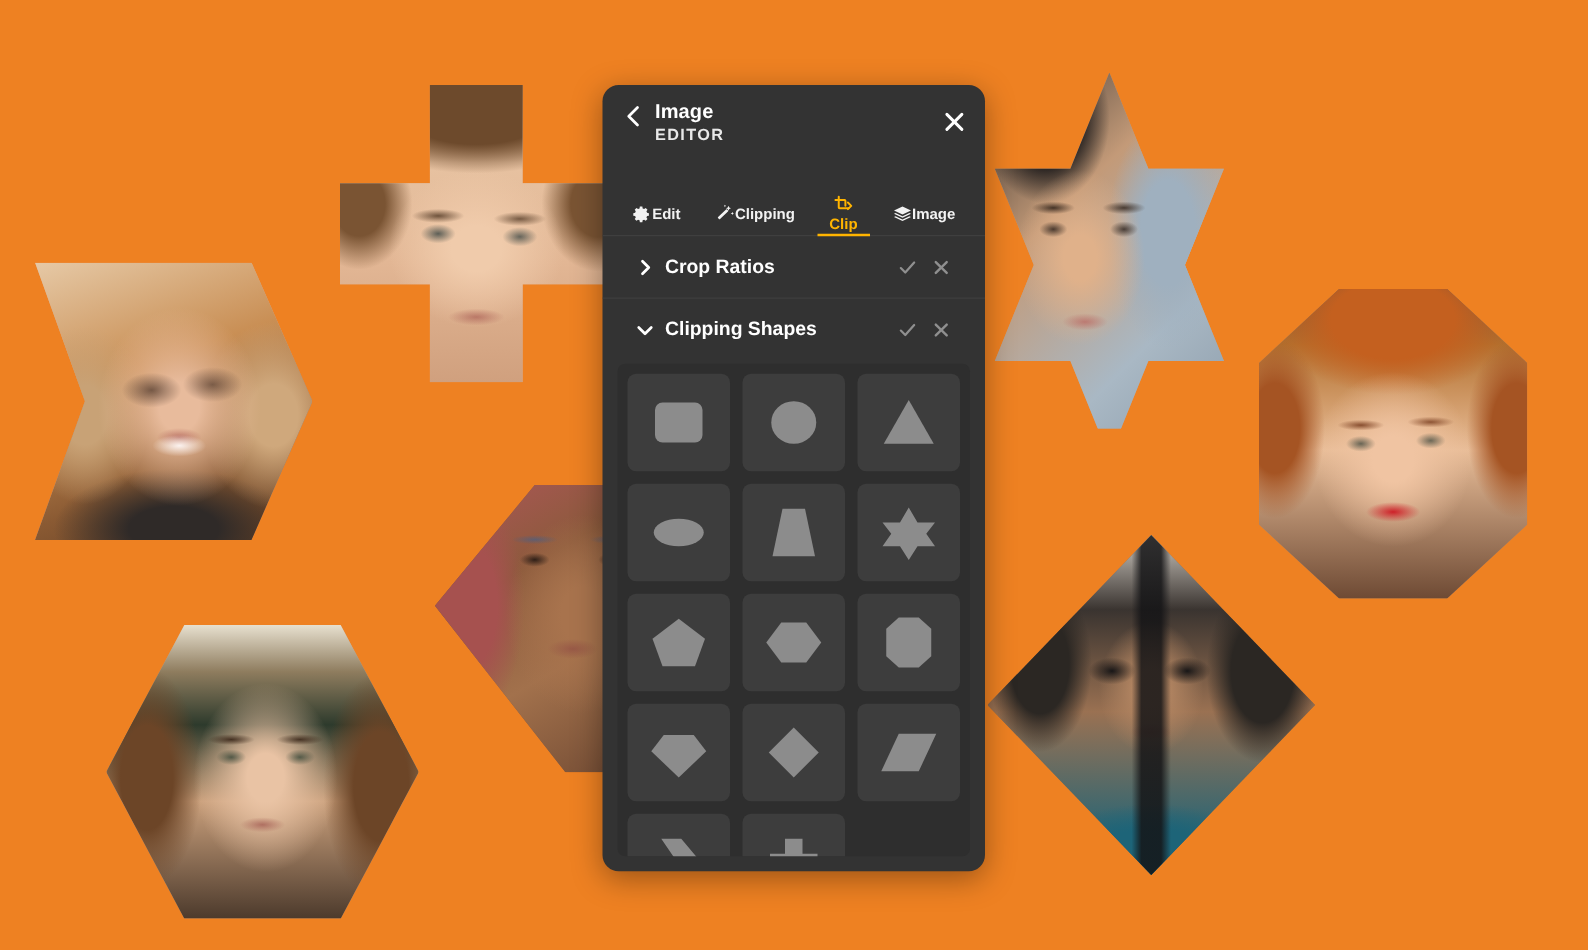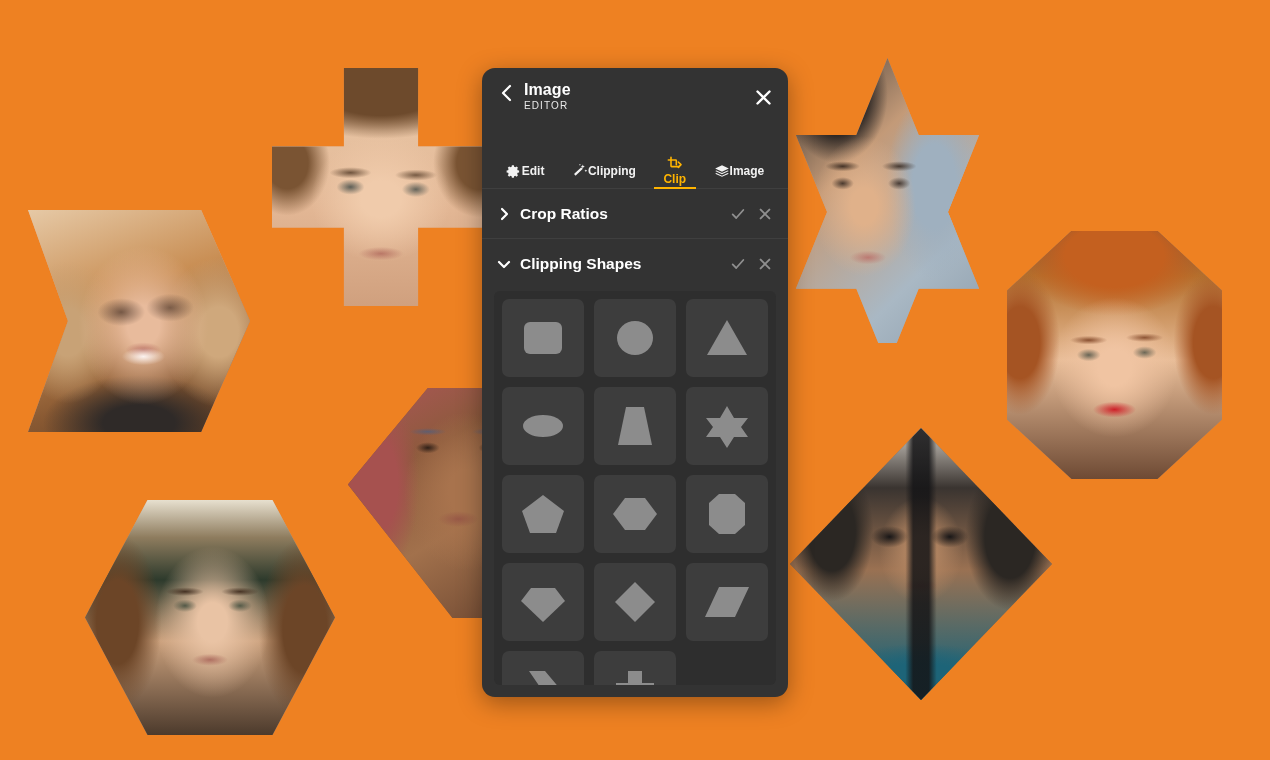--- a/index.html
+++ b/index.html
@@ -96,22 +96,22 @@
     margin-left: 8px;
     line-height: 1.05;
   }
   .panel-title {
     font-size: 16px;
     font-weight: bold;
     letter-spacing: .1px;
     color: #ffffff;
   }
   .panel-subtitle {
-    font-size: 10px;
-    font-weight: normal;
+    font-size: 13px;
+    font-weight: bold;
     letter-spacing: 1.1px;
     color: #e8e8e8;
     margin-top: 2px;
   }
   .close-x {
     position: absolute;
     right: 14px;
     top: 18px;
     width: 22px;
     height: 22px;
@@ -159,21 +159,21 @@
     height: 2px;
     background: #ffb400;
   }
 
   
   .section-row {
     flex: 0 0 auto;
     height: 50px;
     display: flex;
     align-items: center;
-    padding: 0 14px;
+    padding: 0 26px;
     box-sizing: border-box;
   }
   .section-row.bordered { border-bottom: 1px solid #3f3f3f; }
   .sec-caret {
     width: 16px;
     display: flex;
     align-items: center;
     justify-content: center;
     cursor: pointer;
     color: #ffffff;

